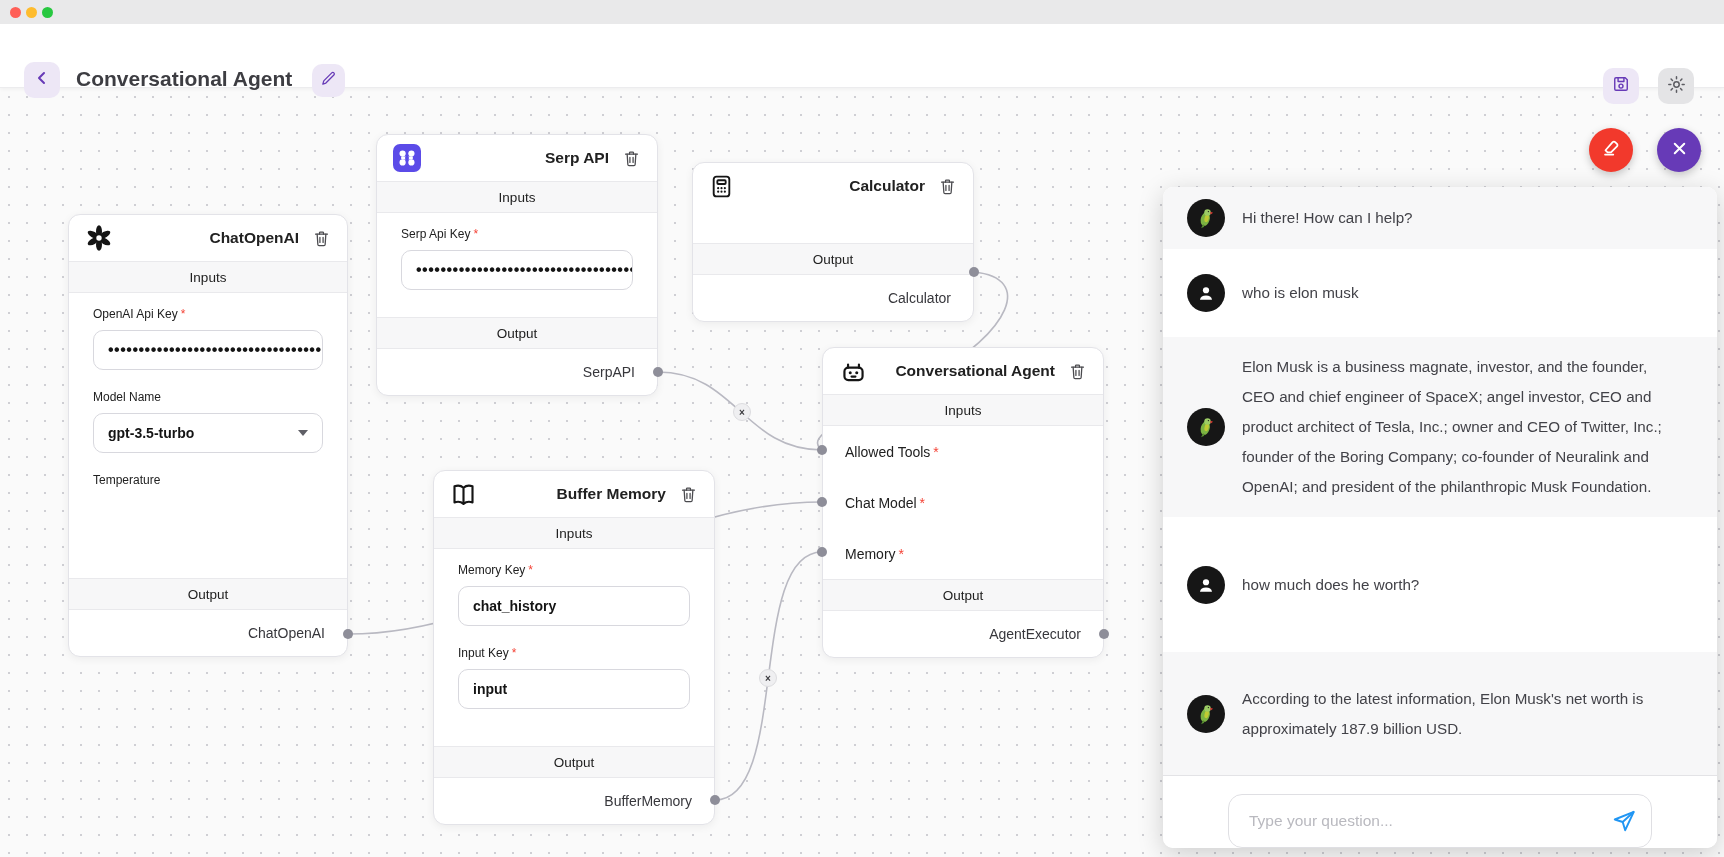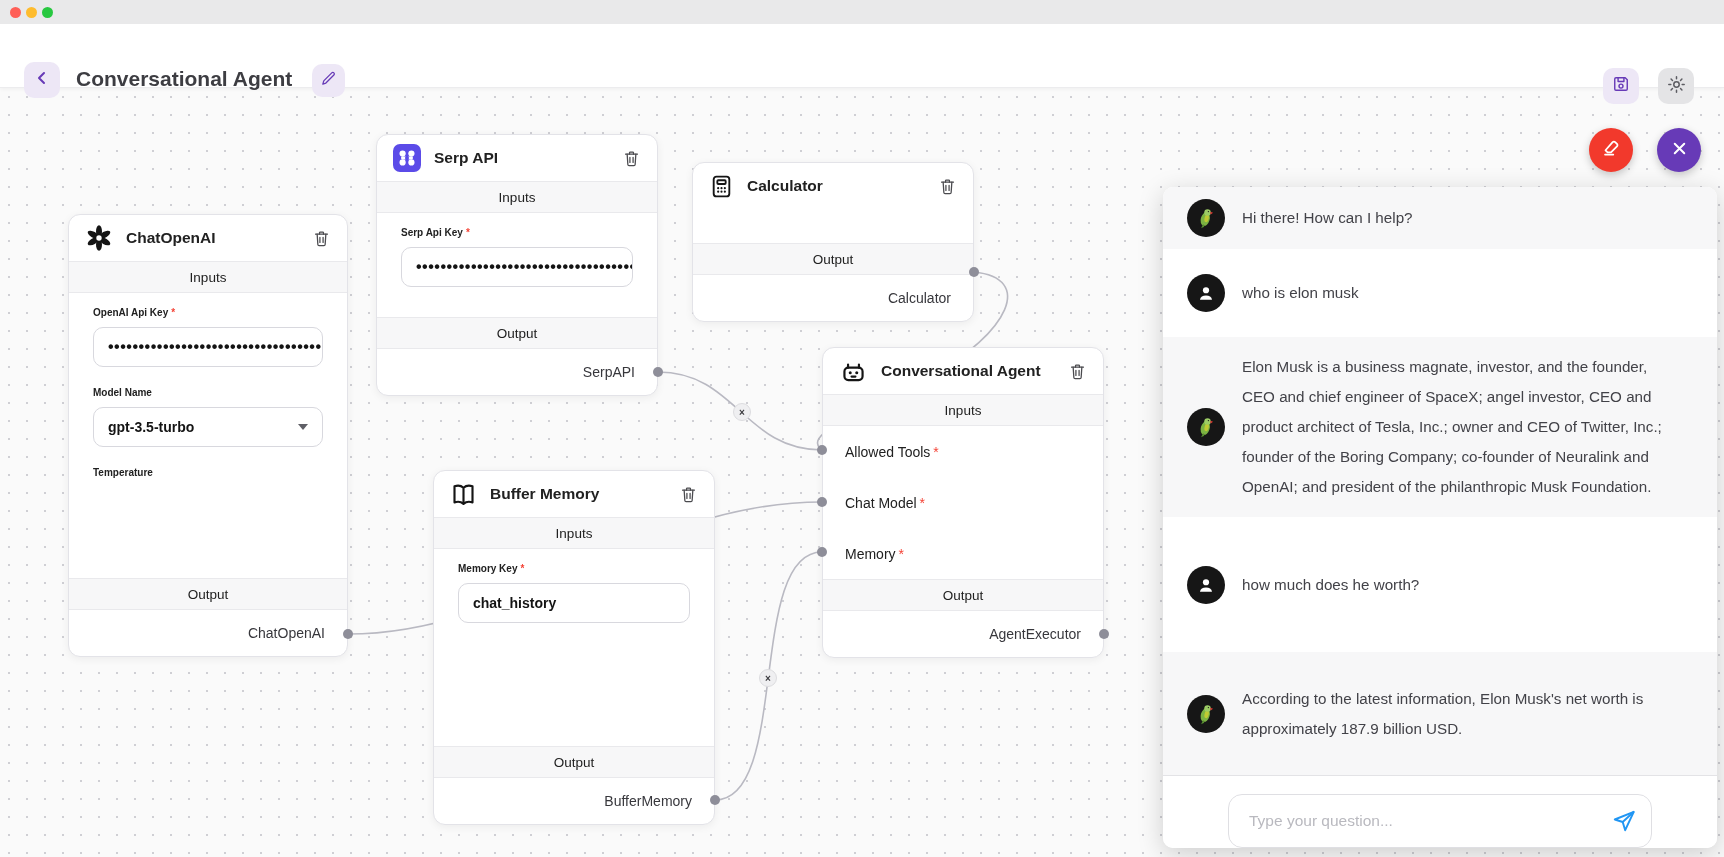--- a/index.html
+++ b/index.html
@@ -23,30 +23,30 @@
 
   
   #canvas { position:absolute; left:0; top:88px; width:1724px; height:769px; background:#fafafa;
     background-image:radial-gradient(#cfcfd4 1.1px, transparent 1.1px); background-size:18px 18px; z-index:0; }
   #edges { position:absolute; left:0; top:0; width:1724px; height:857px; z-index:1; pointer-events:none; }
   #edges path { fill:none; stroke:#b9b9c2; stroke-width:1.6; }
 
   
   .node { position:absolute; background:#fff; border:1px solid #e3e3e8; border-radius:12px;
     box-shadow:0 2px 8px rgba(0,0,0,.06); display:flex; flex-direction:column; z-index:2; }
-  .node-header { display:flex; align-items:center; gap:13px; padding:0 16px; min-height:46px; }
+  .node-header { display:flex; align-items:center; gap:13px; padding:0 16px; min-height:46px;text-align:right; }
   .node-icon { display:flex; align-items:center; }
   .node-title { flex:1; font-size:15.5px; font-weight:700; color:#212121; }
   .trash-btn { display:flex; cursor:pointer; }
   .section-bar { height:32px; background:#f7f7f8; border-top:1px solid #e9e9ec; border-bottom:1px solid #e9e9ec;
     display:flex; align-items:center; justify-content:center; font-size:13.5px; font-weight:400; color:#212121; }
   .section-bar.out { margin-top:auto; }
   .node-body { padding:14px 24px 0; flex:1; }
   .field { margin-bottom:20px; }
-  .field-label { font-size:10px; color:#212121; margin-bottom:9px;font-weight:bold; }
+  .field-label { font-size:12px; color:#212121; margin-bottom:9px; }
   .req { color:#f44336; margin-left:3px; }
   .field-input { height:40px; border:1px solid #d8d8de; border-radius:10px; background:#fff;
     display:flex; align-items:center; padding:0 14px; font-size:14px; font-weight:700; color:#141414; overflow:hidden; }
   .pw { font-size:16px; font-weight:700; letter-spacing:.5px; white-space:nowrap; }
   .caret { margin-left:auto; width:0; height:0; border-left:5px solid transparent; border-right:5px solid transparent; border-top:6px solid #5f5f66; }
   .output-row { height:46px; display:flex; align-items:center; justify-content:flex-end; padding:0 22px; font-size:14px; color:#37373c; }
   .anchor-row { height:51px; display:flex; align-items:center; padding:0 22px; font-size:14px; color:#212121; }
 
   .port { position:absolute; width:10px; height:10px; border-radius:50%; background:#8e8e99; z-index:3; }
   .edge-badge { position:absolute; width:18px; height:18px; border-radius:50%; background:#efeff1; border:1px solid #dcdcdf;
@@ -279,20 +279,26 @@
     <div class="section-bar">
         <span>Inputs</span>
       </div>
     <div class="node-body">
       <div class="field">
         <div class="field-label"><span>Memory Key</span><span class="req">*</span></div>
         <div class="field-input">
             <span>chat_history</span>
           </div>
       </div>
+      <div class="field">
+        <div class="field-label"><span>Input Key</span><span class="req">*</span></div>
+        <div class="field-input">
+            <span>input</span>
+          </div>
+      </div>
     </div>
     <div class="section-bar out">
         <span>Output</span>
       </div>
     <div class="output-row">
         <span>BufferMemory</span>
       </div>
   </div>
 
   <div class="node" style="left:822px;top:347px;width:282px;height:311px">

